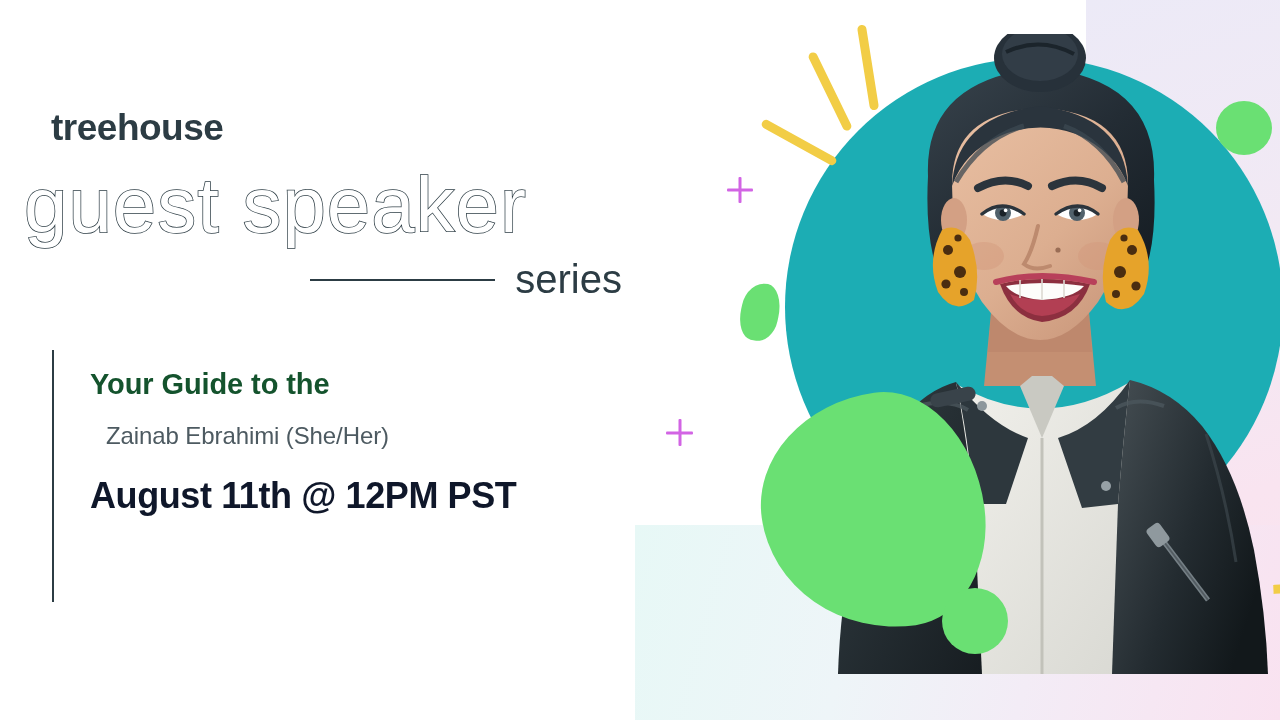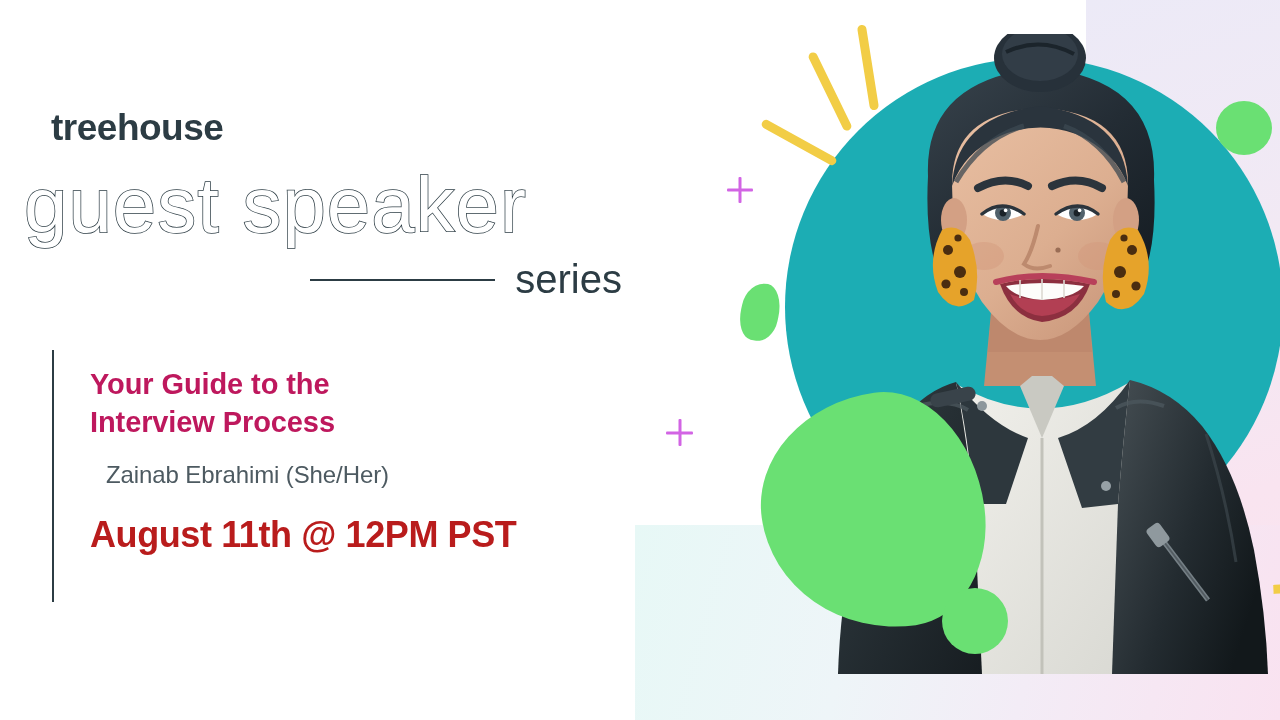--- a/index.html
+++ b/index.html
@@ -193,39 +193,39 @@
   .detail-block {
     position: absolute;
     left: 90px;
     top: 365px;
     width: 540px;
   }
   .talk-title {
     font-size: 29px;
     font-weight: 600;
     line-height: 1.32;
-    color: #be185d;
+    color: #14532d;
     margin: 0 0 14px 0;
     letter-spacing: -0.1px;
   }
   .talk-title-line { display: block; }
   .speaker-name,
   .speaker-role {
     font-size: 24px;
     font-weight: 400;
     line-height: 1.42;
     color: #4d5a61;
     margin: 16px;
     letter-spacing: -0.1px;
   }
   .event-time {
     margin: 22px 0 0 0;
     font-size: 36px;
     font-weight: 700;
-    color: #b91c1c;
+    color: #0f172a;
     letter-spacing: -0.4px;
   }
 </style>
 </head>
 <body>
 
 <div id="stage">
 
   <div class="panel-right"></div>
   <div class="panel-bottomleft"></div>
@@ -381,19 +381,18 @@
   <div class="series-row">
     <div class="series-rule"></div>
     <div class="series-word">series</div>
   </div>
 
   <div class="detail-bar"></div>
 
   <div class="detail-block">
     <h1 class="talk-title">
       <span class="talk-title-line">Your Guide to the</span>
-      <span class="talk-title-line">Interview Process</span>
     </h1>
     <p class="speaker-name">Zainab Ebrahimi (She/Her)</p>
     <p class="event-time">August 11th @ 12PM PST</p>
   </div>
 
 </div>
 
 </body></html>

